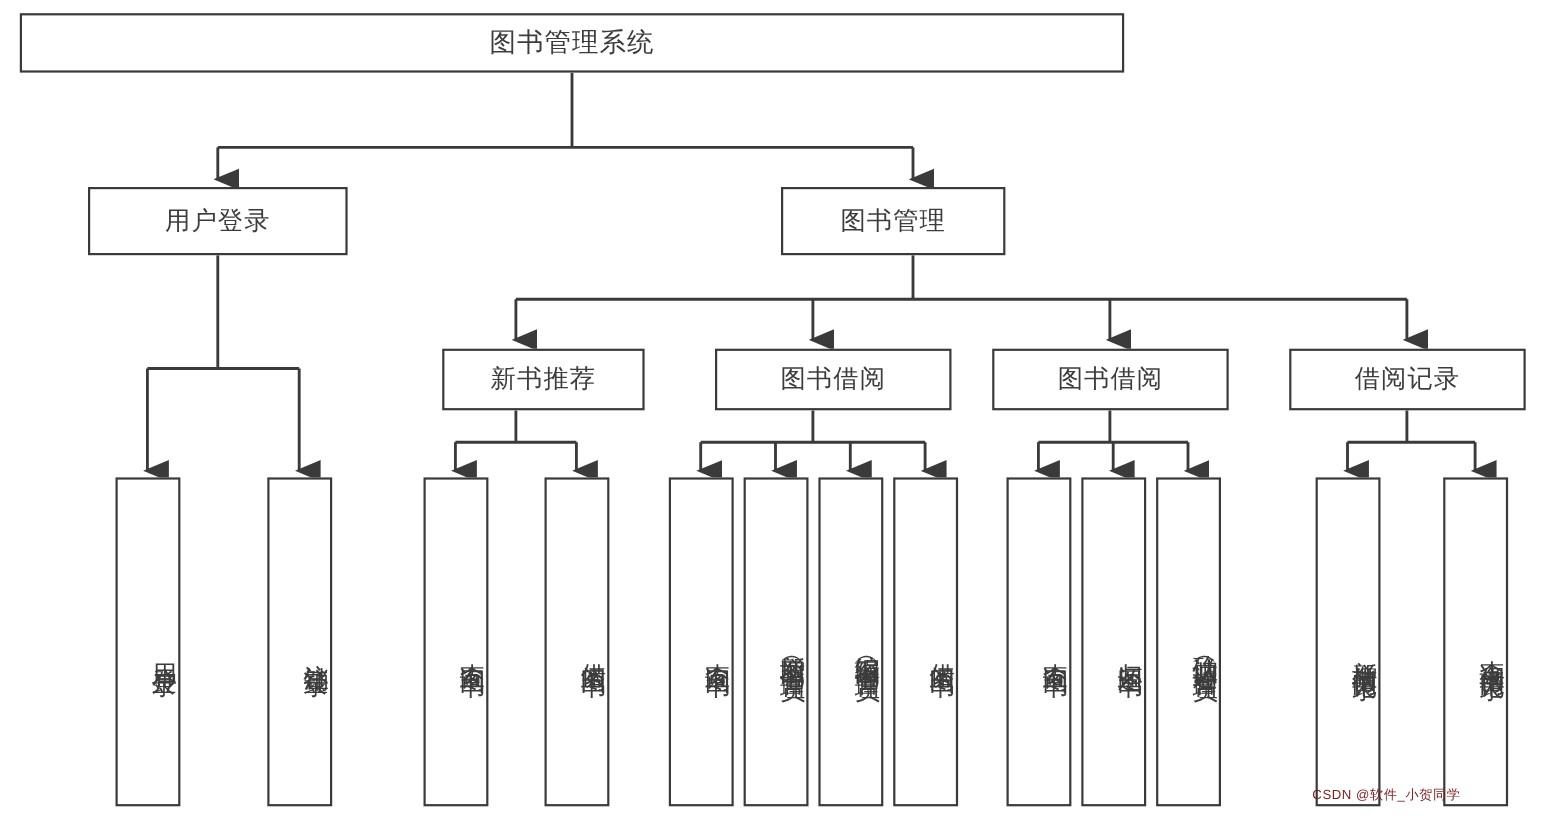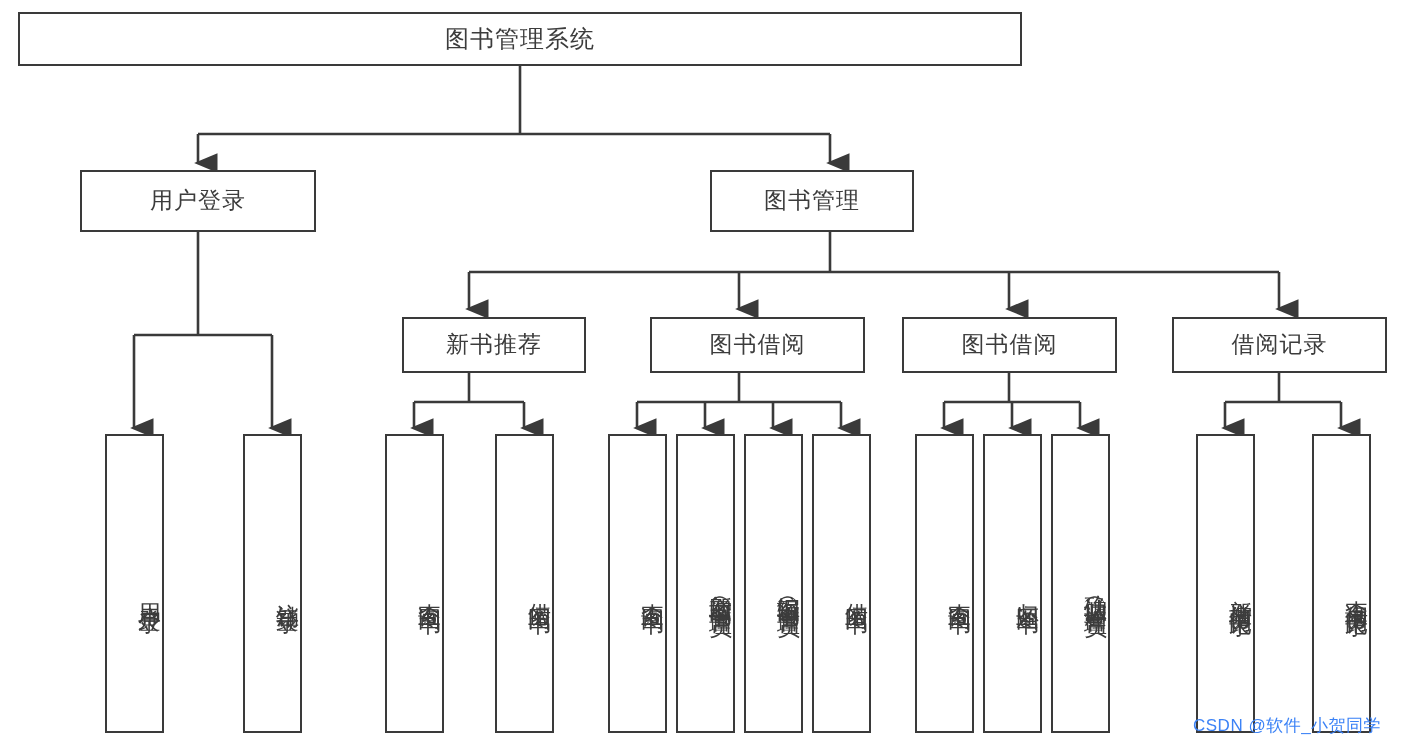--- a/index.html
+++ b/index.html
@@ -54,22 +54,22 @@
     padding-top: 14px;
     line-height: 1.05;
   }
   .node.vert > span {
     display: block;
     writing-mode: vertical-rl;
     text-orientation: upright;
   }
   .watermark {
     position: absolute;
-    font-size: 17px;
-    color: #3b82f6;
+    font-size: 12px;
+    color: #7f1d1d;
     white-space: nowrap;
     letter-spacing: 0.5px;
     user-select: none;
   }
 </style>
 </head>
 <body>
 
 <div id="canvas">
 

